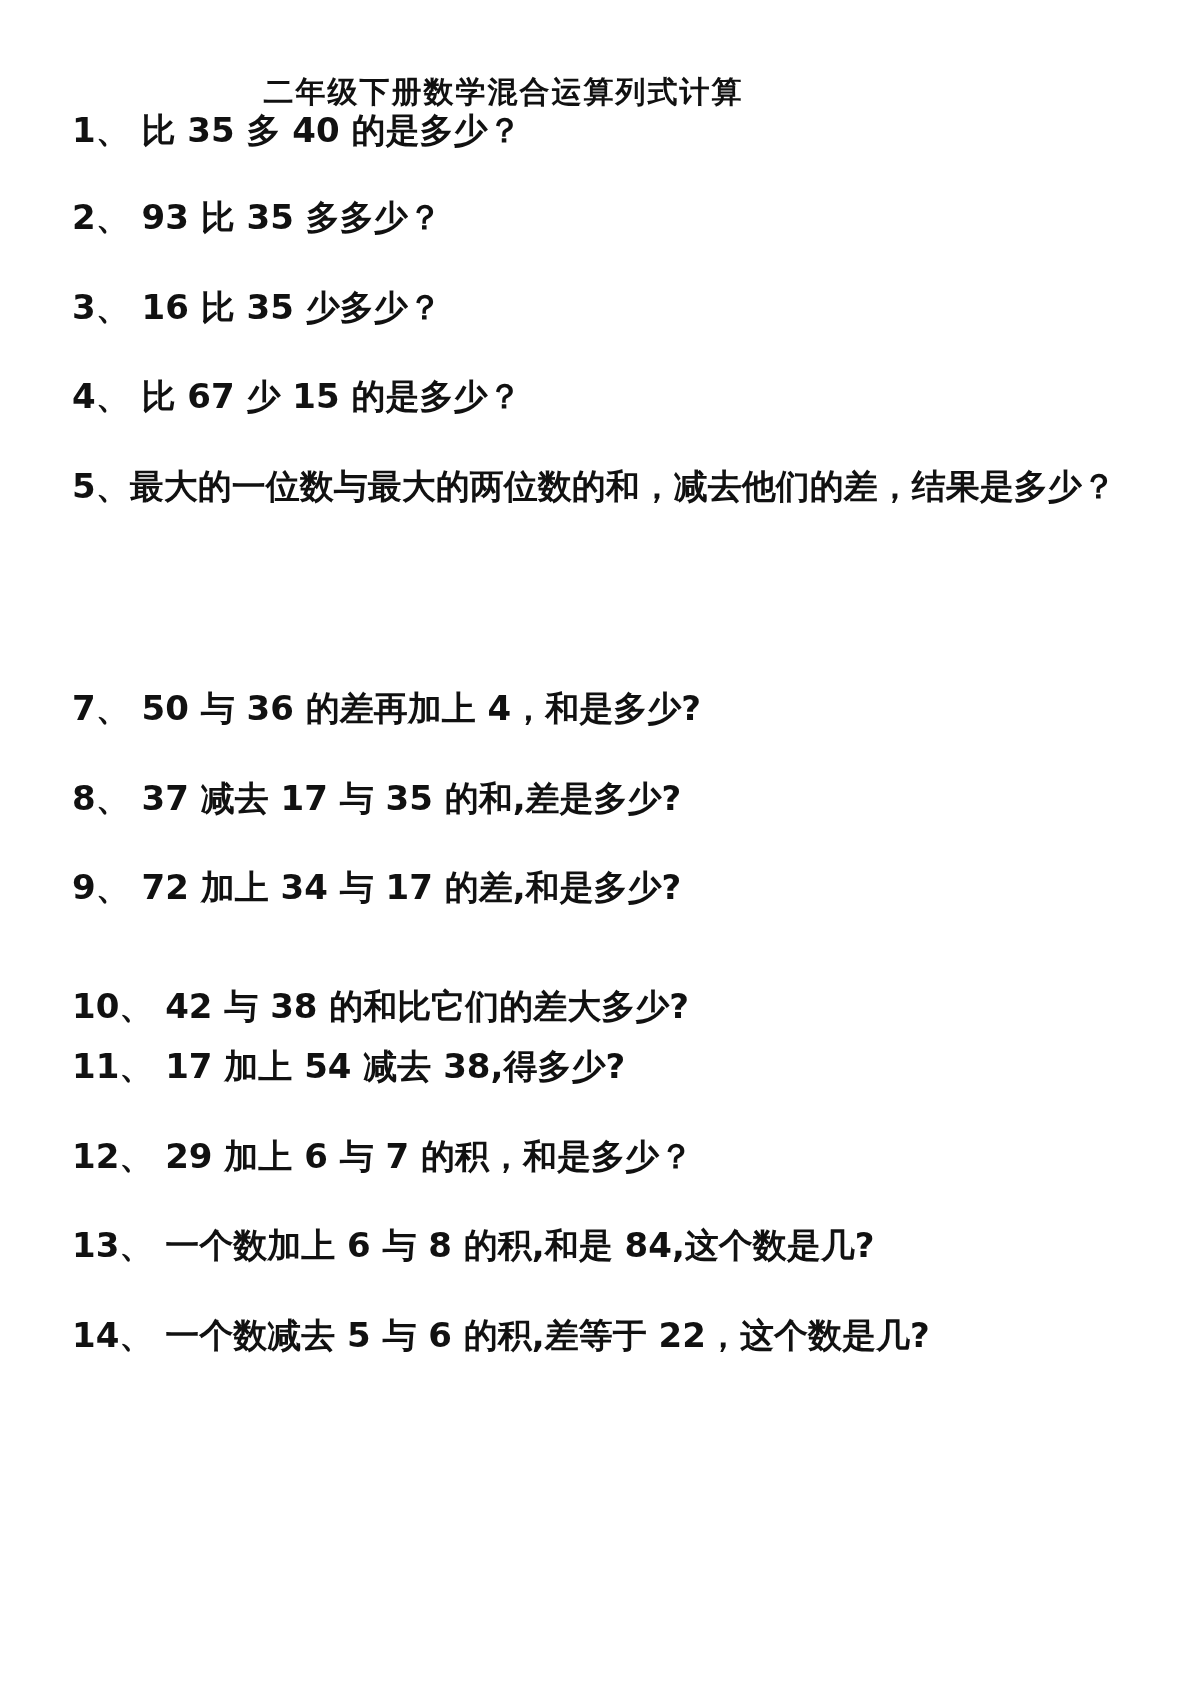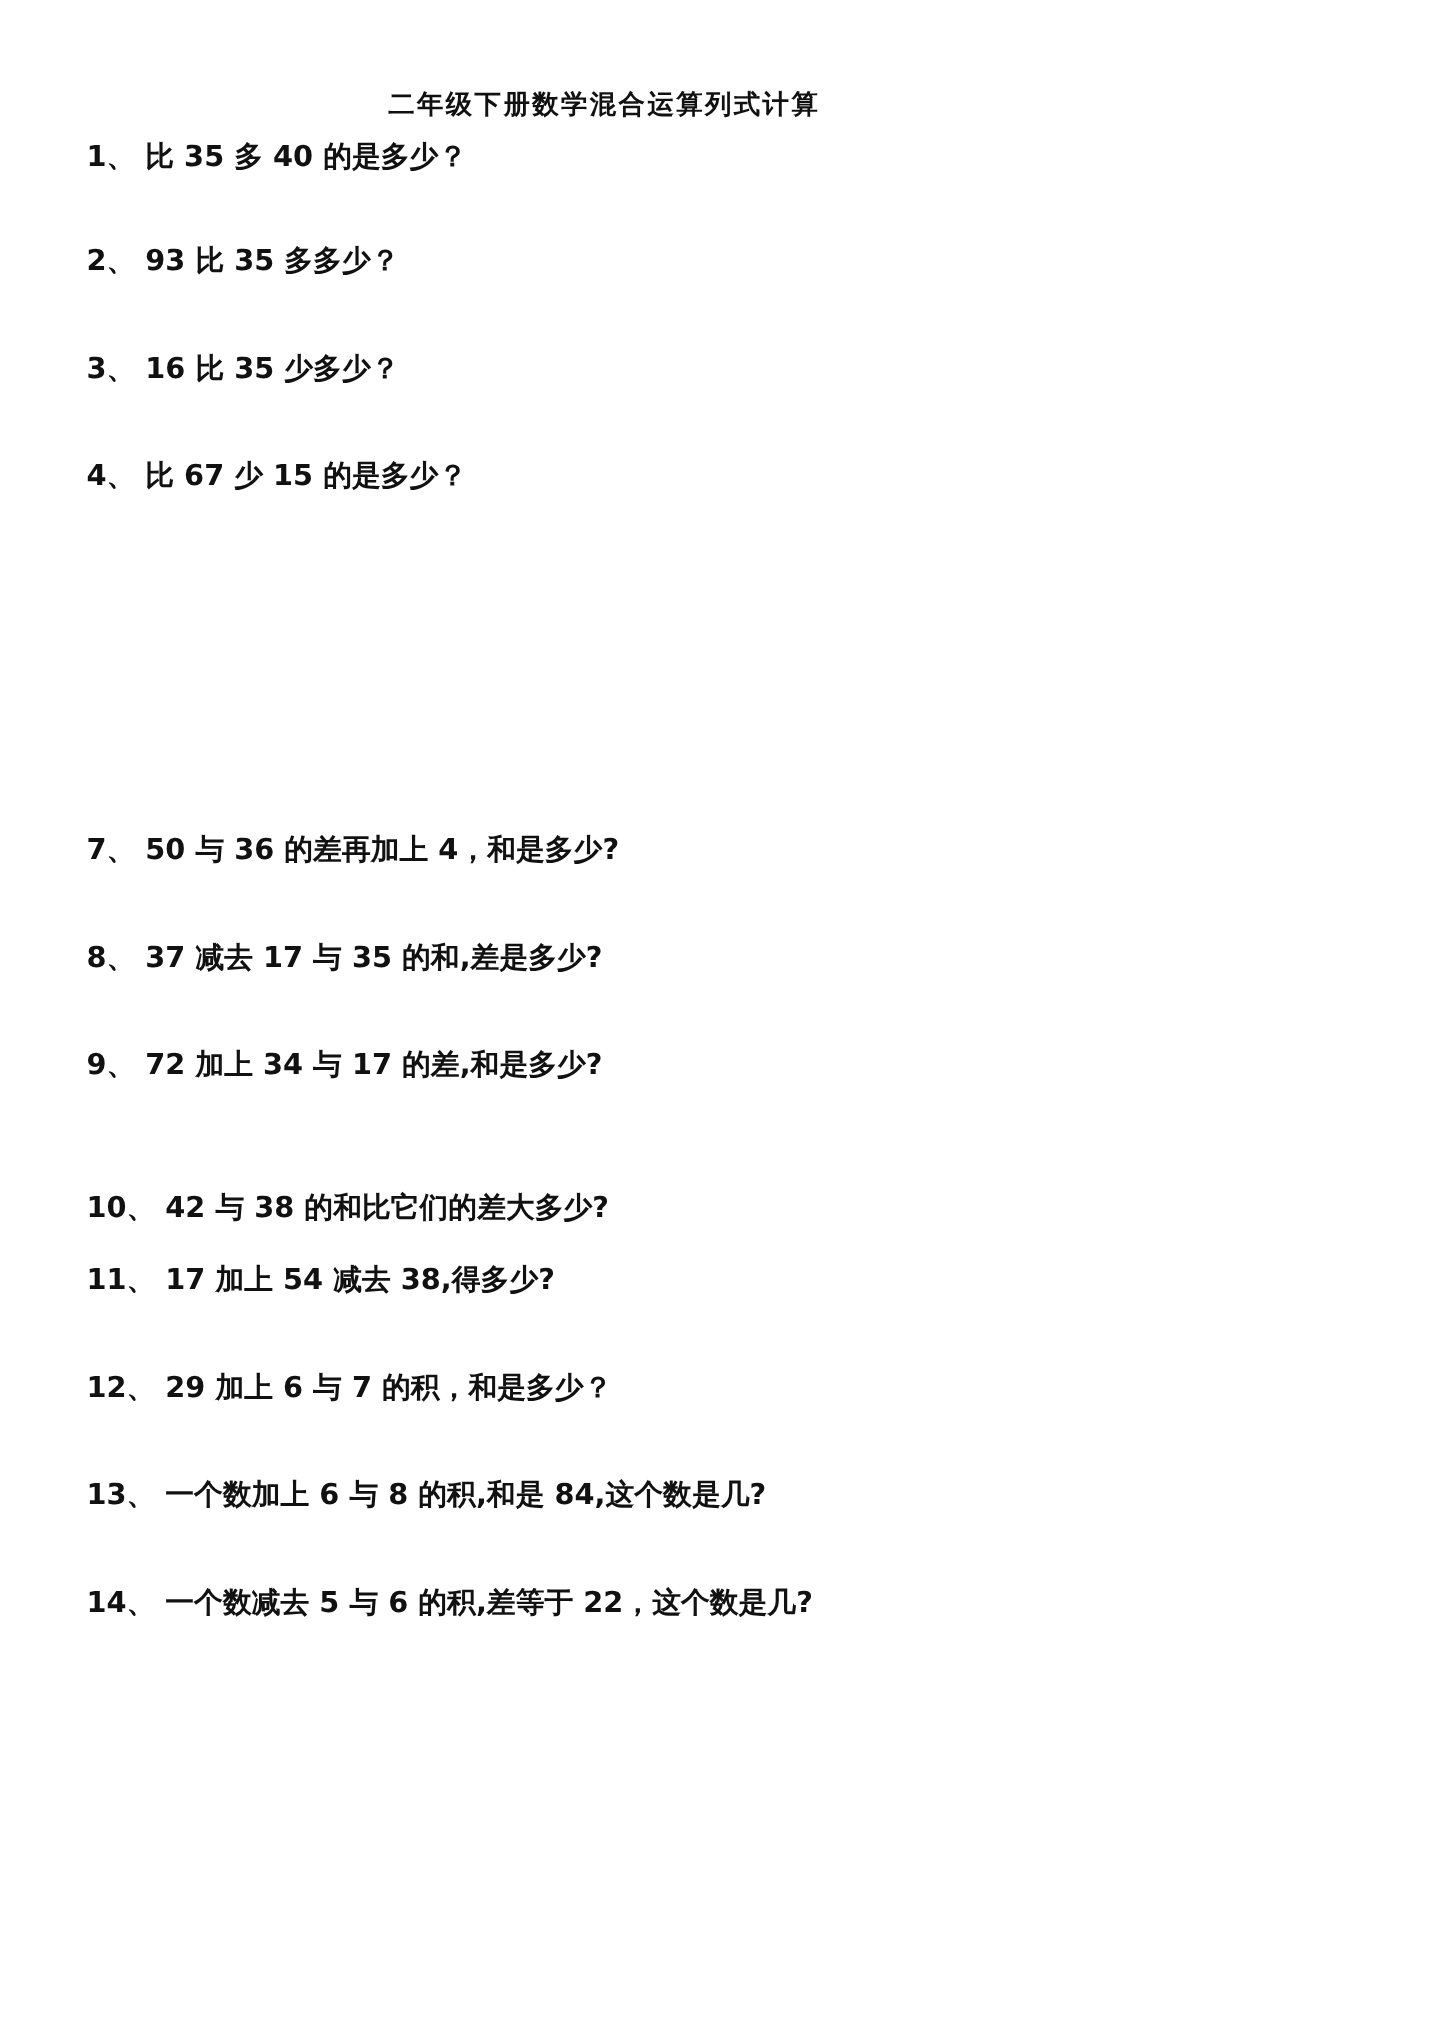--- a/index.html
+++ b/index.html
@@ -20,30 +20,30 @@
       left: 0; top: 0;
       width: 1191px; height: 1684px;
       background: #ffffff;
     }
     .title {
       position: absolute;
       top: 72px;
       left: 0;
       width: 987px;
       text-align: center;
-      font-size: 22px;
+      font-size: 30px;
       font-weight: bold;
       letter-spacing: 2px;
       padding-left: 20px;
       box-sizing: border-box;
     }
     .question {
       position: absolute;
       left: 72px;
-      font-size: 24px;
+      font-size: 34px;
       font-weight: bold;
       line-height: 50px;
       white-space: pre;
     }
     .question.wrap {
       white-space: normal;
       width: 1060px;
     }
   </style>
 </head>
@@ -53,20 +53,21 @@
   <div class="title">二年级下册数学混合运算列式计算</div>
 
   <div class="question" style="top:105px"><span>1、</span> <span>比 35 多 40 的是多少？</span></div>
 
   <div class="question" style="top:192px"><span>2、</span> <span>93 比 35 多多少？</span></div>
 
   <div class="question" style="top:282px"><span>3、</span> <span>16 比 35 少多少？</span></div>
 
   <div class="question" style="top:371px"><span>4、</span> <span>比 67 少 15 的是多少？</span></div>
 
+  <div class="question" style="top:461px"><span>5、</span><span>最大的一位数与最大的两位数的和，减去他们的差，结果是多少？</span></div>
 
 
   <div class="question" style="top:683px"><span>7、</span> <span>50 与 36 的差再加上 4，和是多少?</span></div>
 
   <div class="question" style="top:773px"><span>8、</span> <span>37 减去 17 与 35 的和,差是多少?</span></div>
 
   <div class="question" style="top:862px"><span>9、</span> <span>72 加上 34 与 17 的差,和是多少?</span></div>
 
   <div class="question" style="top:981px"><span>10、</span> <span>42 与 38 的和比它们的差大多少?</span></div>
 

